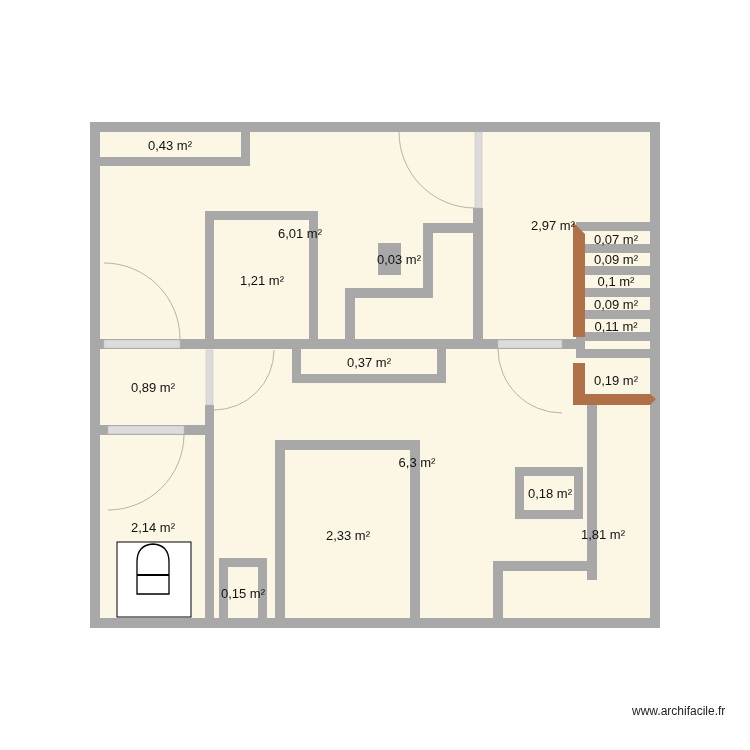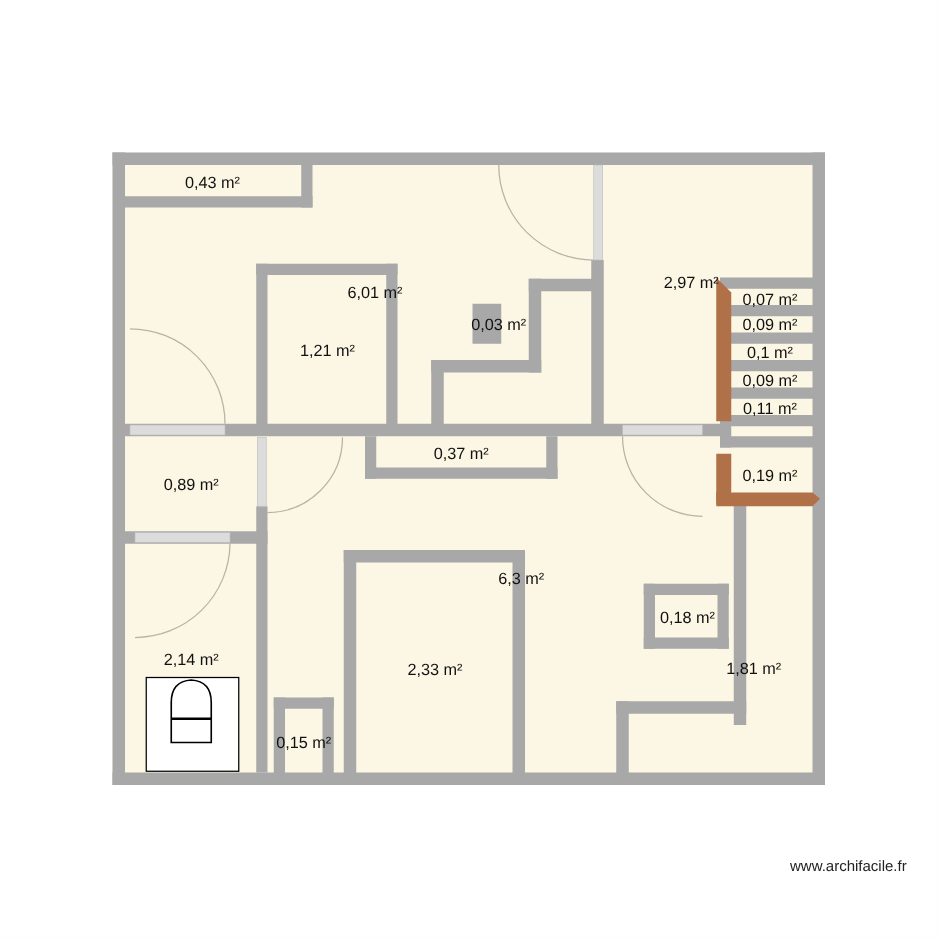--- a/index.html
+++ b/index.html
@@ -1,20 +1,20 @@
 <!DOCTYPE html>
 <html><head>
 <meta charset="utf-8">
 <style>
   html, body { margin: 0; padding: 0; background: #ffffff; }
   body { width: 750px; height: 750px; position: relative; overflow: hidden;
          font-family: "Liberation Sans", sans-serif; }
   #plan { position: absolute; left: 0; top: 0; }
   .lbl { font-family: "Liberation Sans", sans-serif; font-size: 13px; fill: #111; }
-  .watermark { position: absolute; right: 0; top: 686px; width: 118px;
+  .watermark { position: absolute; right: 0; top: 704px; width: 118px;
                font-size: 12px; color: #222; font-family: "Liberation Sans", sans-serif; }
 </style>
 </head>
 <body>
 
 <svg id="plan" width="750" height="750" viewBox="0 0 750 750" xmlns="http://www.w3.org/2000/svg">
 
   <rect x="90" y="122" width="570" height="506" fill="#fcf7e4"></rect>
 
   <g fill="#a8a8a8">

